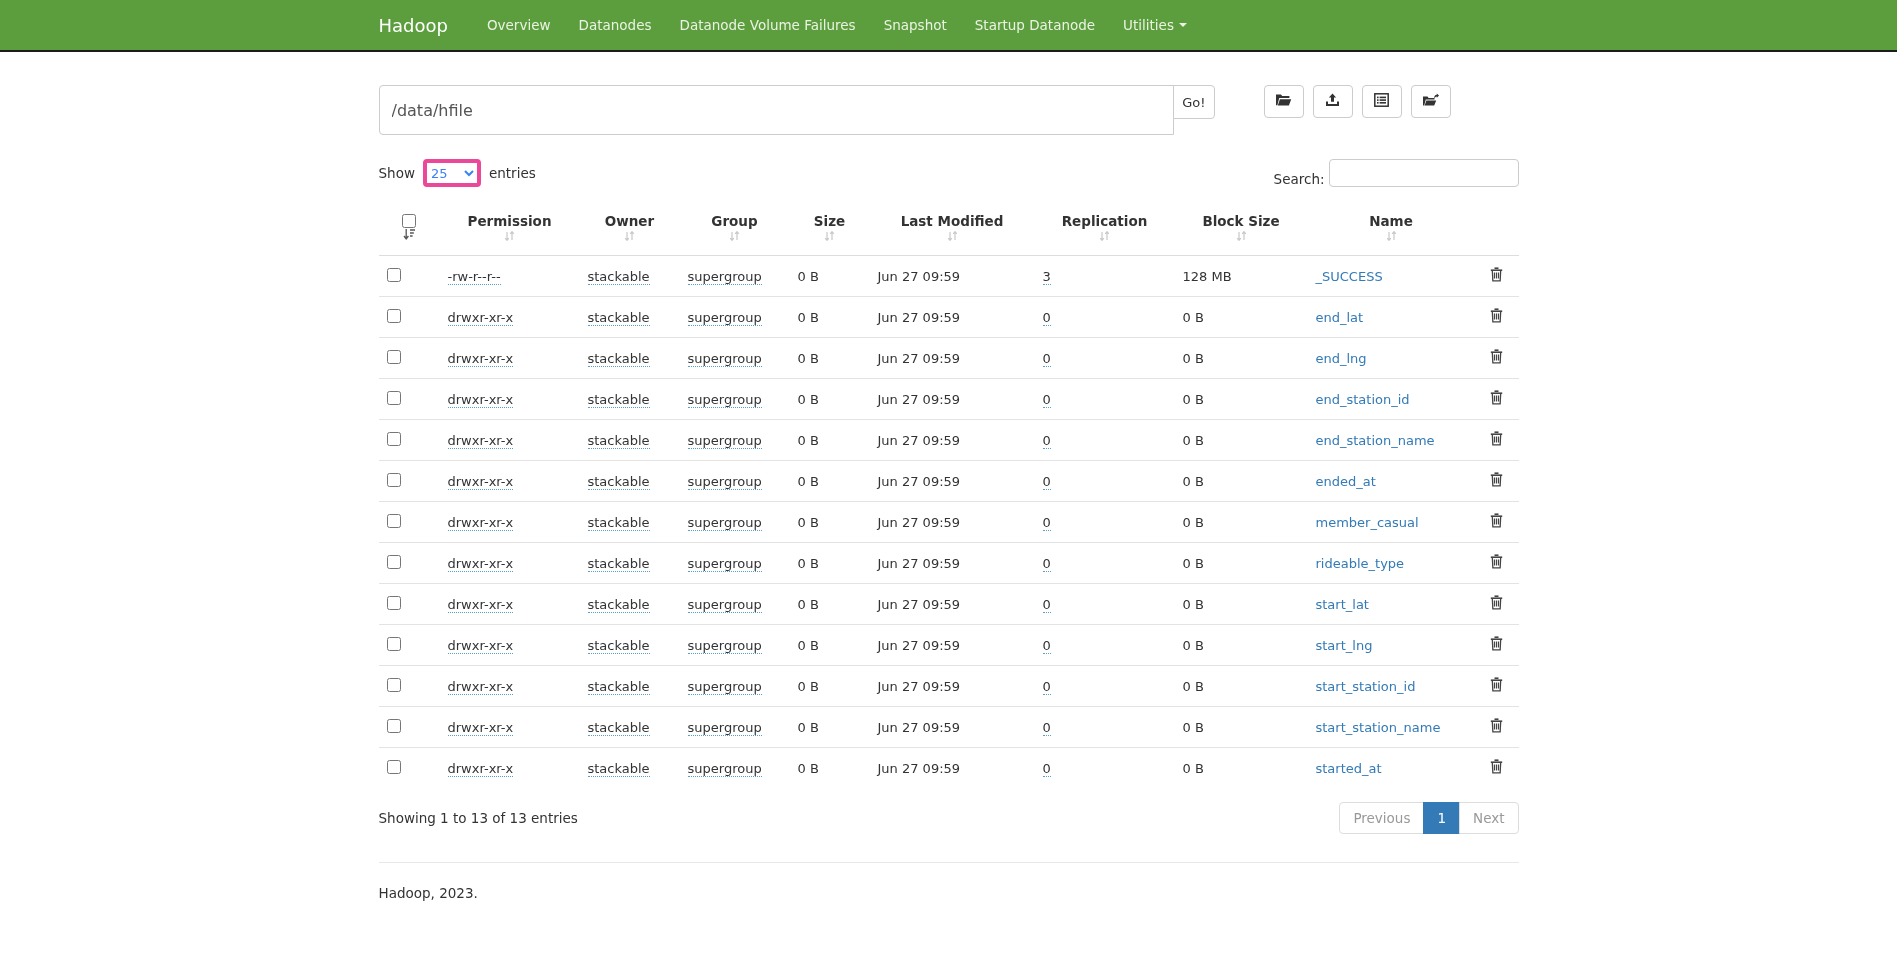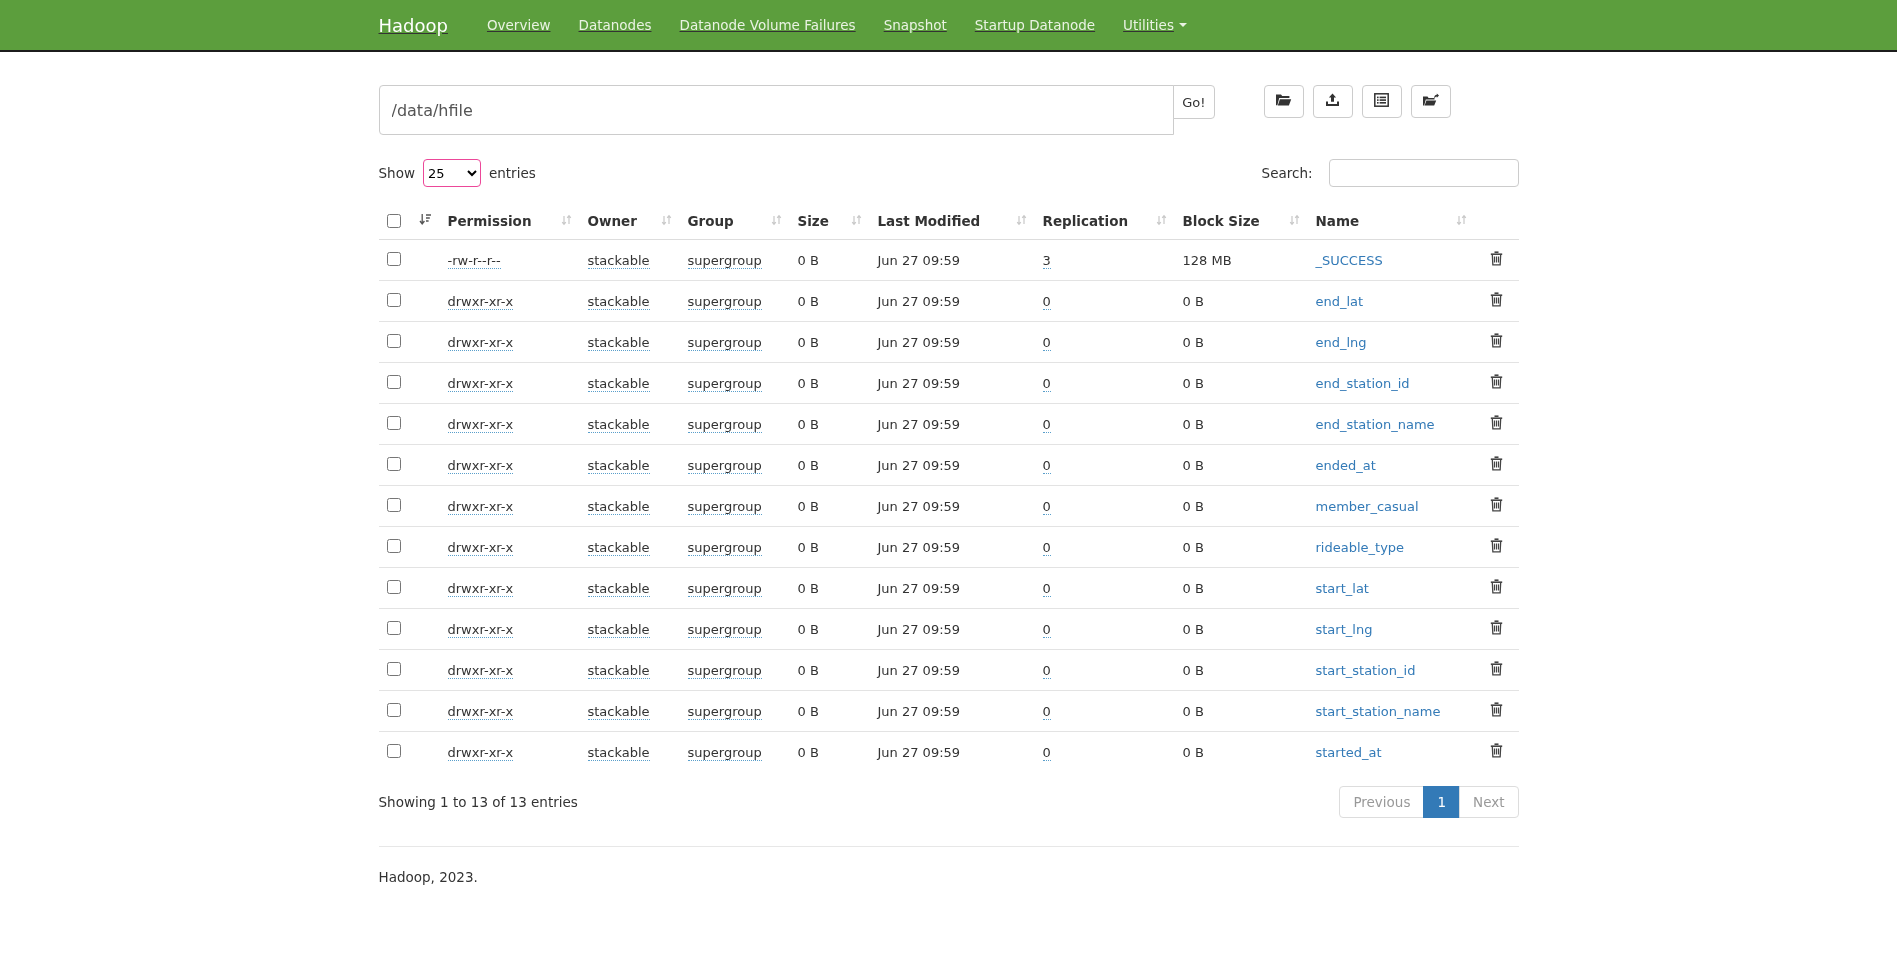--- a/index.html
+++ b/index.html
@@ -14,21 +14,21 @@
 
   
   .navbar {
     height: 52px; width: 100%;
     background: #5c9e3d;
     border-bottom: 2px solid #1c1c1c;
     display: flex; align-items: stretch;
   }
   .navbar-inner {
     width: 1140px; margin: 0 auto;
-    display: flex; align-items: stretch; text-decoration: underline;
+    display: flex; align-items: stretch;
   }
   .navbar-brand {
     color: #ffffff; font-size: 18px;
     display: flex; align-items: center;
     padding: 0 15px 0 0; cursor: pointer;
   }
   .navbar-nav { display: flex; align-items: stretch; list-style: none; margin: 0; padding: 0 0 0 10px; }
   .navbar-nav .nav-item {
     display: flex; align-items: center;
     padding: 0 14px; color: #eaf3e3; font-size: 13.5px; cursor: pointer;
@@ -74,46 +74,46 @@
     cursor: pointer; padding: 0;
   }
 
   
   .controls-row {
     margin-top: 24px; display: flex; justify-content: space-between; align-items: center;
     font-size: 13.5px;
   }
   .show-entries { display: flex; align-items: center; gap: 8px; }
   .page-size-select {
-    height: 28px; width: 58px; font-size: 13px; color: #000000;
-    border: 1px solid #ec4899; border-radius: 4px; background: #fff;
+    height: 28px; width: 58px; font-size: 13px; color: #3b82f6;
+    border: 4px solid #ec4899; border-radius: 4px; background: #fff;
     font-family: inherit;
   }
-  .search-box { display: flex; align-items: center; gap: 16px; }
+  .search-box { display: flex; align-items: flex-end; gap: 4px; }
   .search-input {
     height: 28px; width: 190px;
     border: 1px solid #ccc; border-radius: 4px;
     padding: 4px 8px; font-size: 13px; outline: none; font-family: inherit;
   }
 
   
   table.file-table {
     width: 100%; border-collapse: collapse; table-layout: fixed;
     margin-top: 16px; font-size: 13px;
   }
   .file-table th {
     text-align: left; font-size: 13.5px; font-weight: bold; color: #333;
     padding: 10px 8px; vertical-align: middle;
     border-bottom: 1px solid #ddd;
   }
   .file-table td {
     padding: 11px 8px; color: #333; vertical-align: middle;
   }
   .file-table tbody tr + tr td { border-top: 1px solid #e3e3e3; }
-  .th-flex { display: flex; align-items: center; justify-content: space-between; }
+  .th-flex { display: flex; align-items: center; justify-content: space-between; flex-direction: column; }
   .editable { border-bottom: 1px dotted #5a9fcb; cursor: pointer; }
   .name-link { color: #337ab7; text-decoration: none; cursor: pointer; }
   input[type="checkbox"] { width: 14px; height: 14px; margin: 0; cursor: pointer; }
   .c-trash { text-align: center; }
   .trash-btn { cursor: pointer; display: inline-block; line-height: 0; }
 
   
   .table-footer {
     margin-top: 14px; display: flex; justify-content: space-between; align-items: center;
     font-size: 13.5px;

